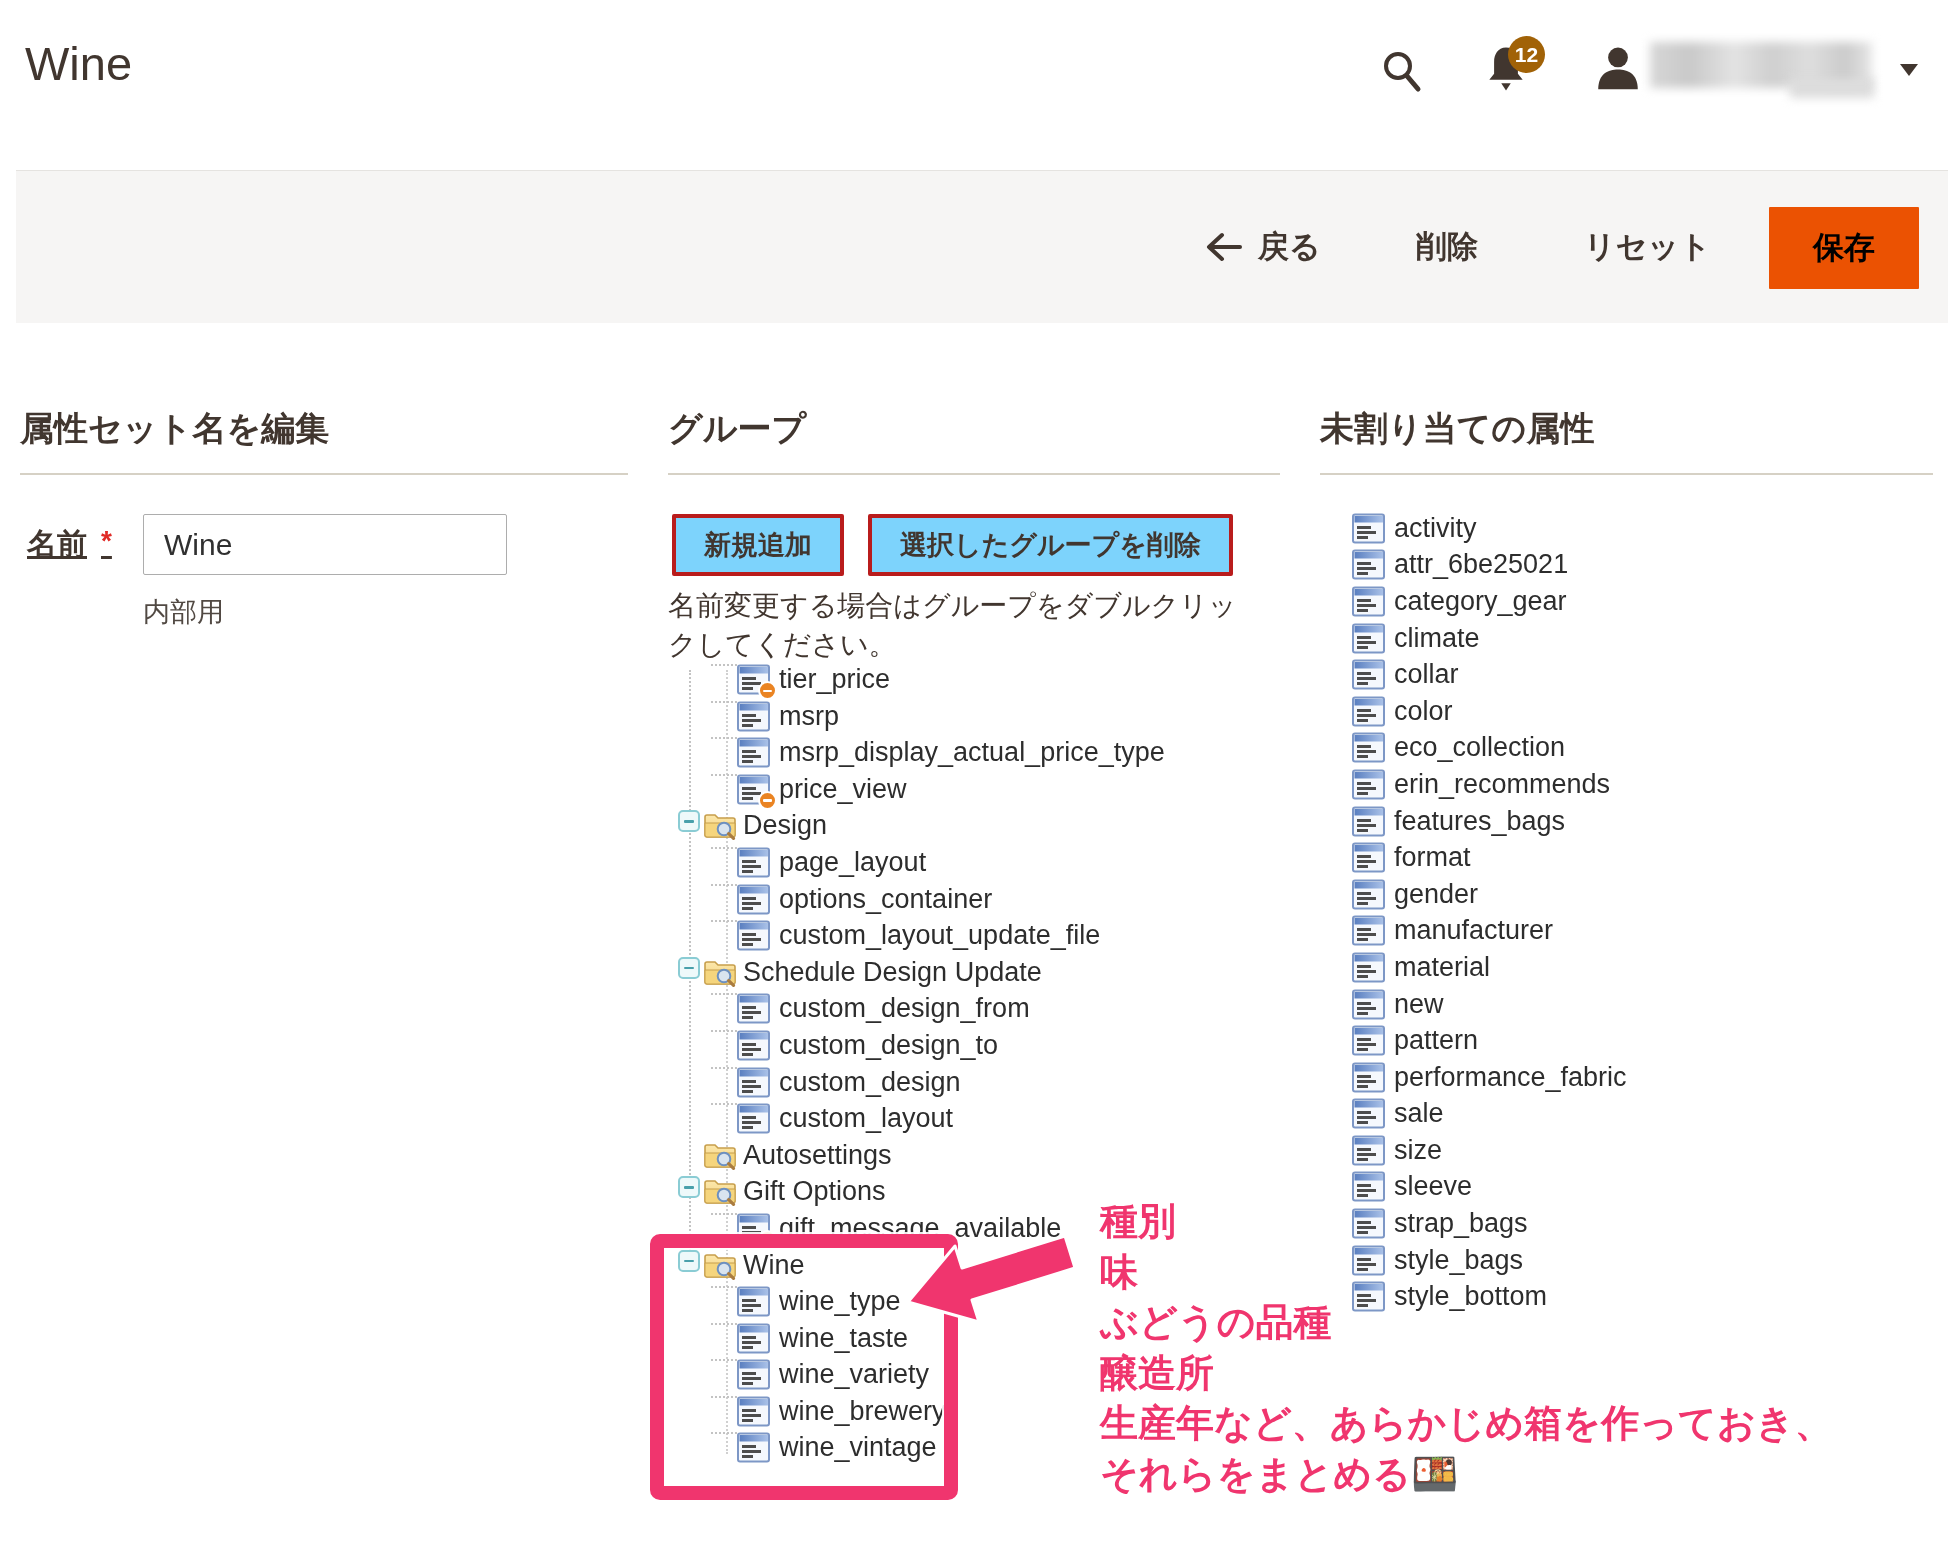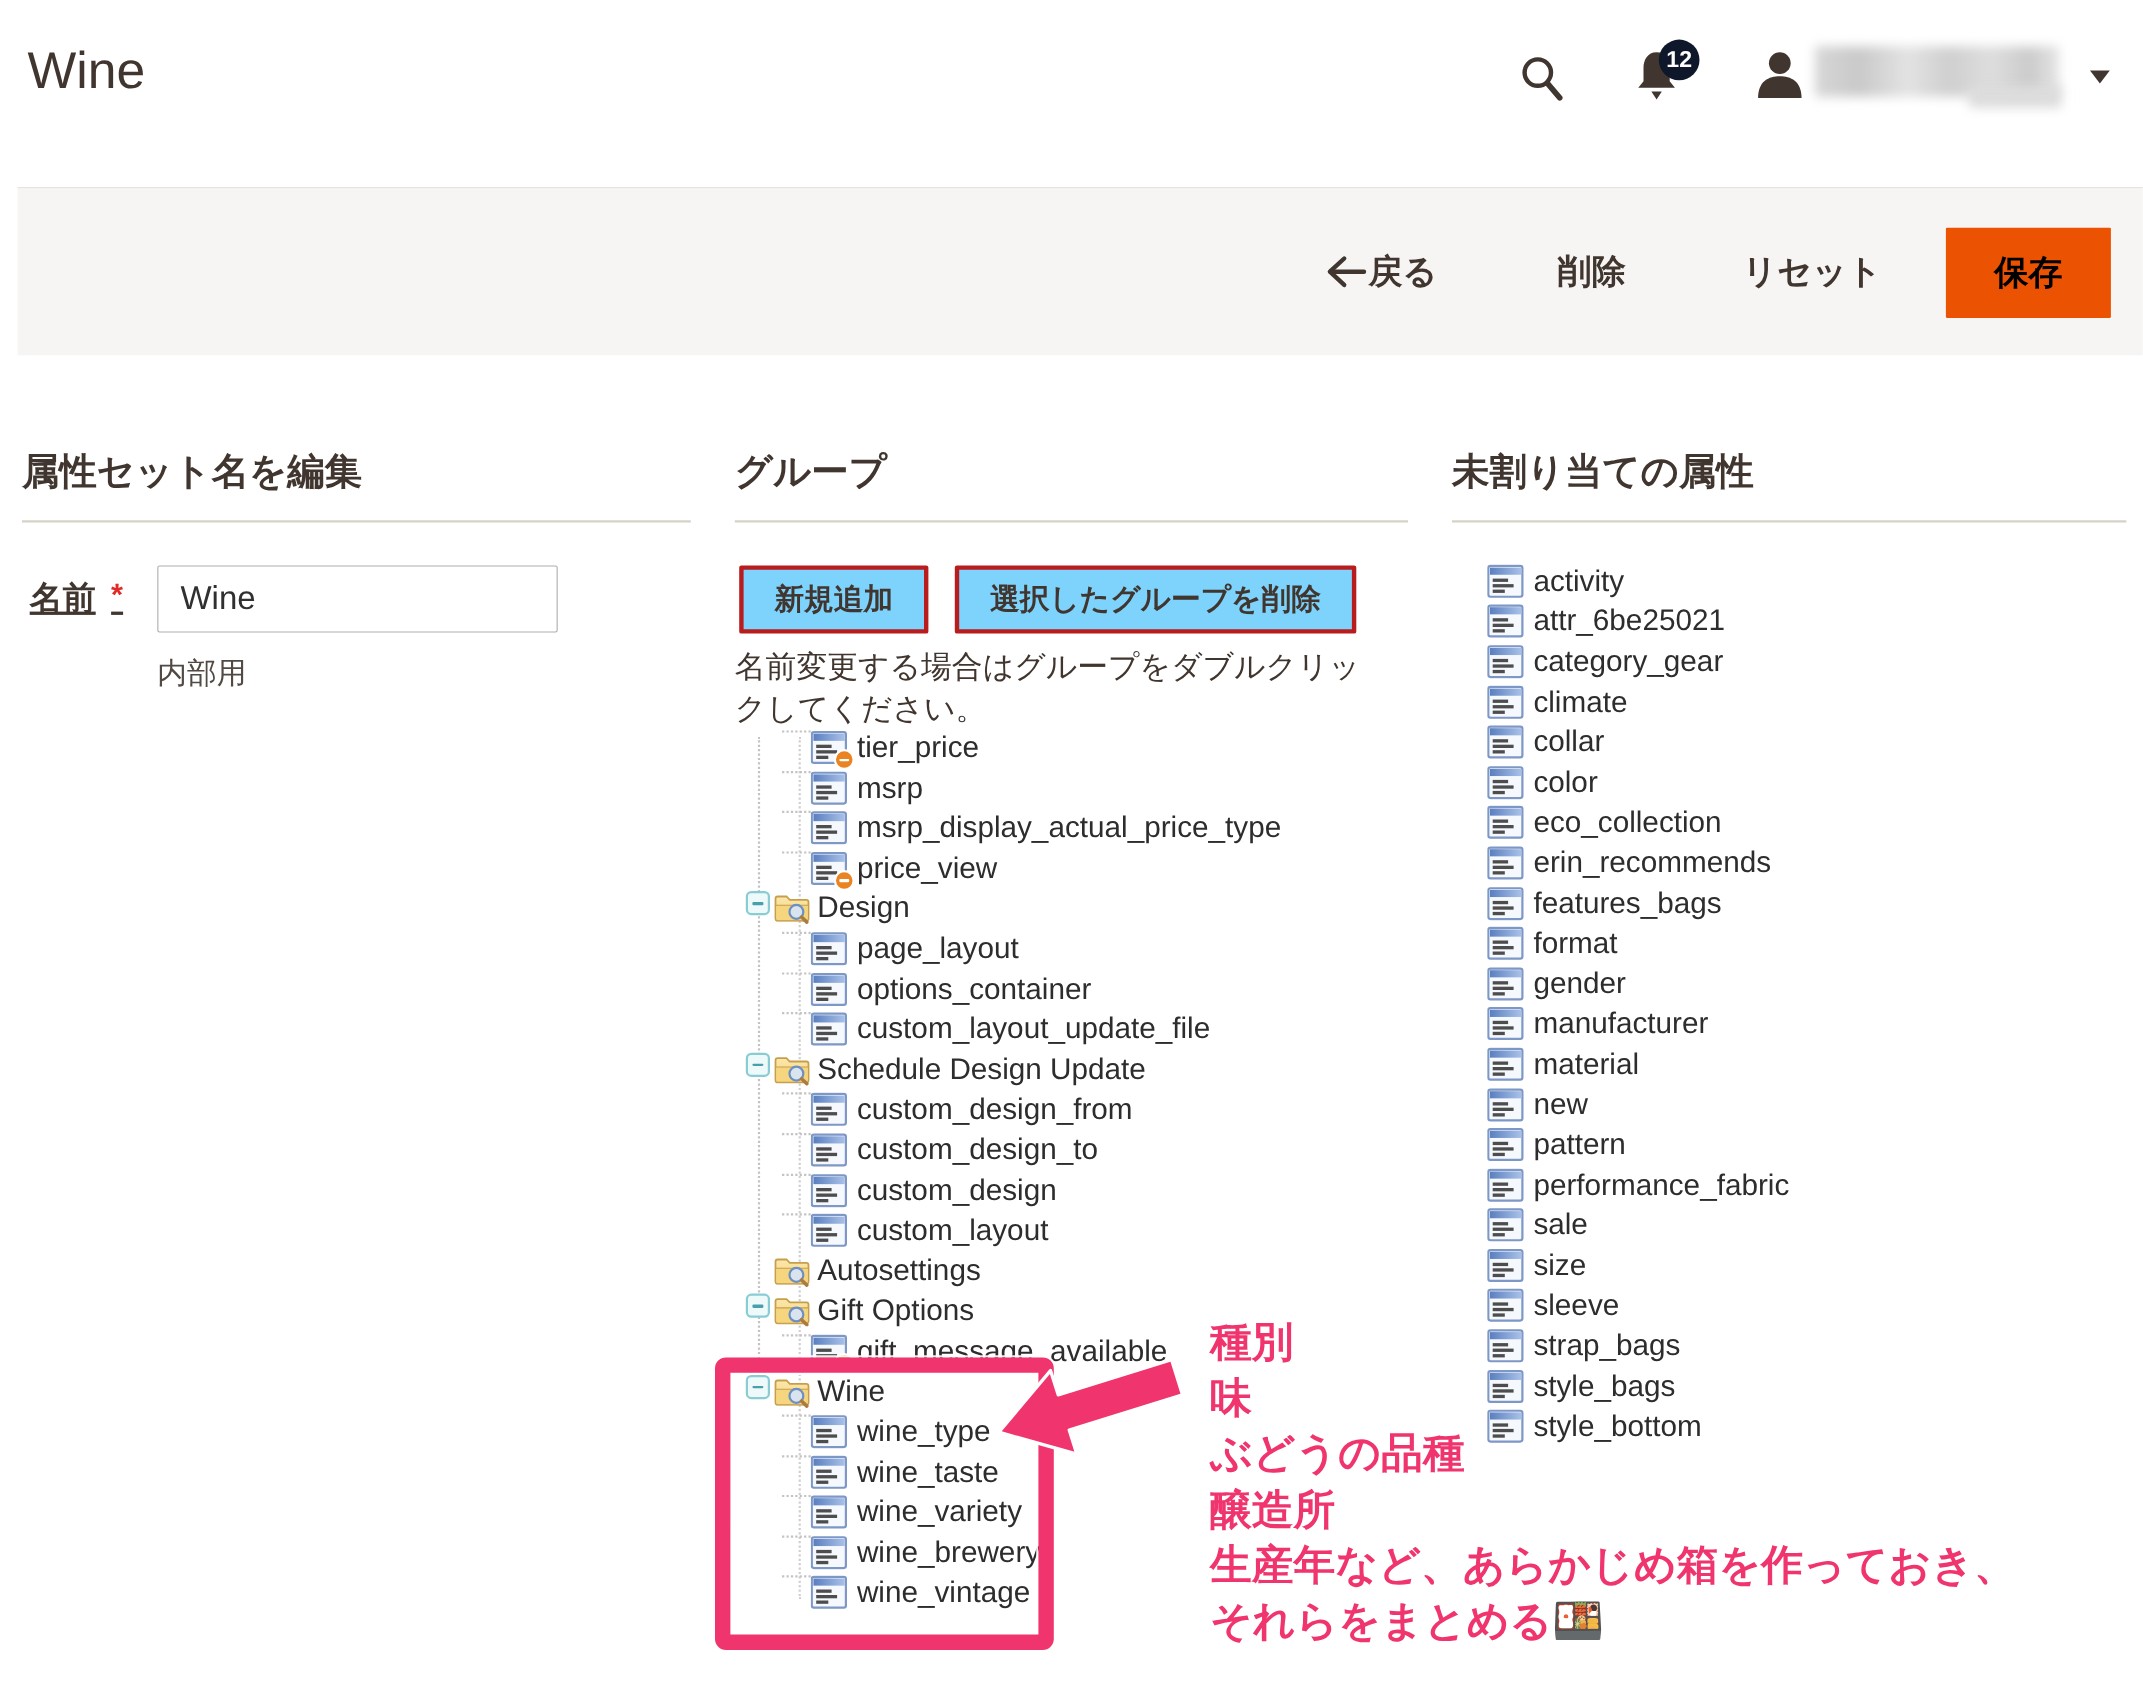--- a/index.html
+++ b/index.html
@@ -21,21 +21,21 @@
   .user-ic{position:absolute;left:0;top:2px;}
   .user-blur{
     position:absolute;left:56px;top:0;width:222px;height:46px;filter:blur(5px);
     background:linear-gradient(90deg,#d7d7d7 0%,#c9c9c9 18%,#e3e3e3 38%,#cfcfcf 55%,#dedede 72%,#cbcbcb 88%,#e6e6e6 100%);
   }
   .user-blur2{position:absolute;left:196px;top:36px;width:84px;height:20px;background:#dcdcdc;filter:blur(5px);}
   .caret{position:absolute;left:306px;top:22px;width:0;height:0;
     border-left:9px solid transparent;border-right:9px solid transparent;border-top:12px solid #41362f;}
   
   .toolbar{position:absolute;left:16px;right:0;top:170px;height:152px;background:#f6f5f4;border-top:1px solid #e5e3e0;}
-  .tb-btn{position:absolute;top:0;height:152px;display:flex;align-items:center;
+  .tb-btn{position:absolute;top:0;height:152px;display:flex;align-items:center;gap:14px;
     font-size:31px;font-weight:bold;color:#41362f;background:none;border:none;cursor:pointer;
     font-family:inherit;padding:0;}
   .tb-back{left:1188px;}
   .tb-del{left:1400px;}
   .tb-reset{left:1568px;}
   .tb-save{position:absolute;left:1753px;top:36px;width:150px;height:82px;border:none;border-radius:1px;
     color:#000000;font-size:31px;font-weight:bold;font-family:inherit;cursor:pointer;background:#eb5202;}
   
   .col-head{position:absolute;top:406px;font-size:34px;font-weight:bold;color:#41362f;}
   .rule{position:absolute;top:473px;height:0;border-top:2px solid #d6d1c5;}
@@ -108,21 +108,21 @@
       <circle cx="18" cy="18" r="12" fill="none" stroke="#41362f" stroke-width="4"></circle>
       <line x1="27" y1="28" x2="38" y2="41" stroke="#41362f" stroke-width="5" stroke-linecap="round"></line>
     </svg>
   </span>
 
   <span class="hdr-icon bell-wrap">
     <svg width="44" height="50" viewBox="0 0 36 42">
       <path d="M18 3 C11 3 8 9 8 15 L8 25 L4 30 L32 30 L28 25 L28 15 C28 9 25 3 18 3 Z" fill="#41362f"></path>
       <path d="M14 33 L22 33 L18 39 Z" fill="#41362f"></path>
     </svg>
-    <span class="notif-badge" style="background: #0f172a;">12</span>
+    <span class="notif-badge" style="background: #a16207;">12</span>
   </span>
 
   <span class="user-wrap">
     <span class="user-ic">
       <svg width="48" height="48" viewBox="0 0 34 34">
         <circle cx="17" cy="9.5" r="7" fill="#41362f"></circle>
         <path d="M3 32 C3 21 10 18 17 18 C24 18 31 21 31 32 Z" fill="#41362f"></path>
       </svg>
     </span>
     <span class="user-blur"></span>

